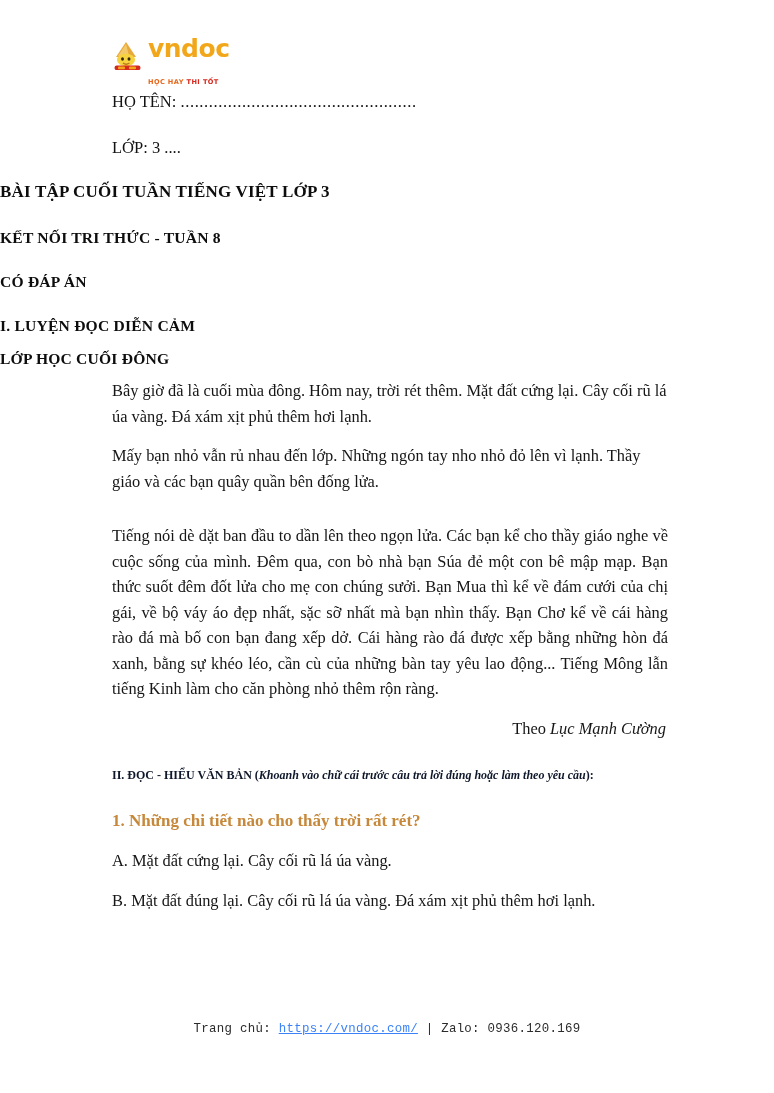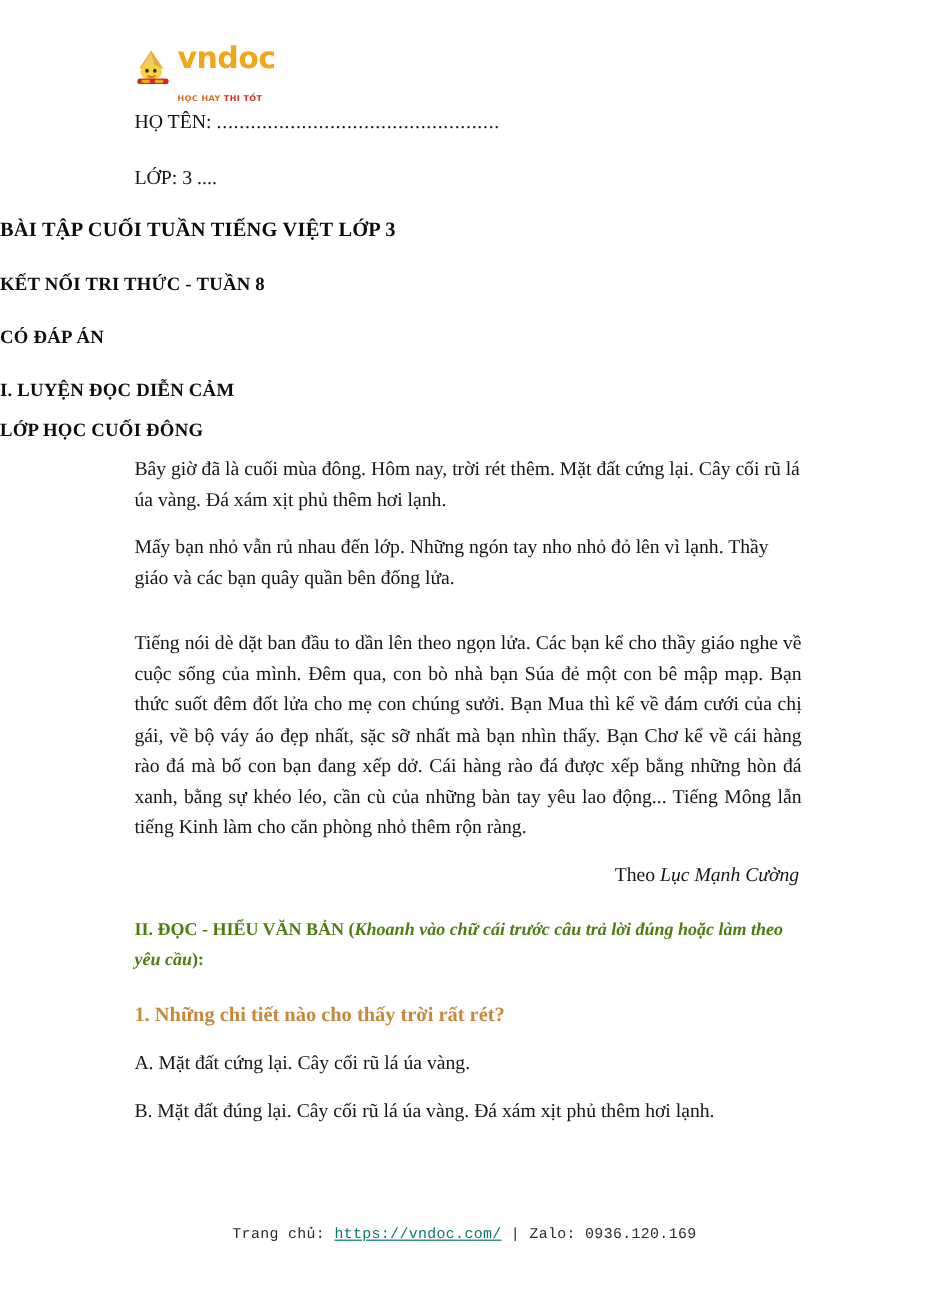--- a/index.html
+++ b/index.html
@@ -117,24 +117,24 @@
     font-size: 16.4px;
     line-height: 25px;
     color: #161616;
     padding-right: 2px;
   }
   .attribution .src { font-style: italic; }
 
   .section-heading {
     margin: 22px 0 0 0;
     font-family: "Liberation Serif", serif;
-    font-size: 15px;
+    font-size: 12px;
     font-weight: bold;
     line-height: 25px;
-    color: #4d7c0f;
+    color: #0f172a;
   }
   .section-heading .it { font-style: italic; }
 
   .question {
     margin: 20px 0 0 0;
     font-family: "Liberation Serif", serif;
     font-size: 17px;
     font-weight: bold;
     line-height: 25px;
     color: #C6883A;
@@ -155,21 +155,21 @@
     top: 1022px;
     width: 774px;
     text-align: center;
     font-family: "Liberation Mono", "DejaVu Sans Mono", monospace;
     font-size: 12.4px;
     letter-spacing: 0.3px;
     color: #2b2b2b;
     white-space: nowrap;
   }
   .footer a, .footer .url {
-    color: #0f766e;
+    color: #3b82f6;
     text-decoration: underline;
   }
 </style>
 </head>
 <body>
 
 <div class="page">
 
   <div class="logo-block">
     <div class="logo-mark">

